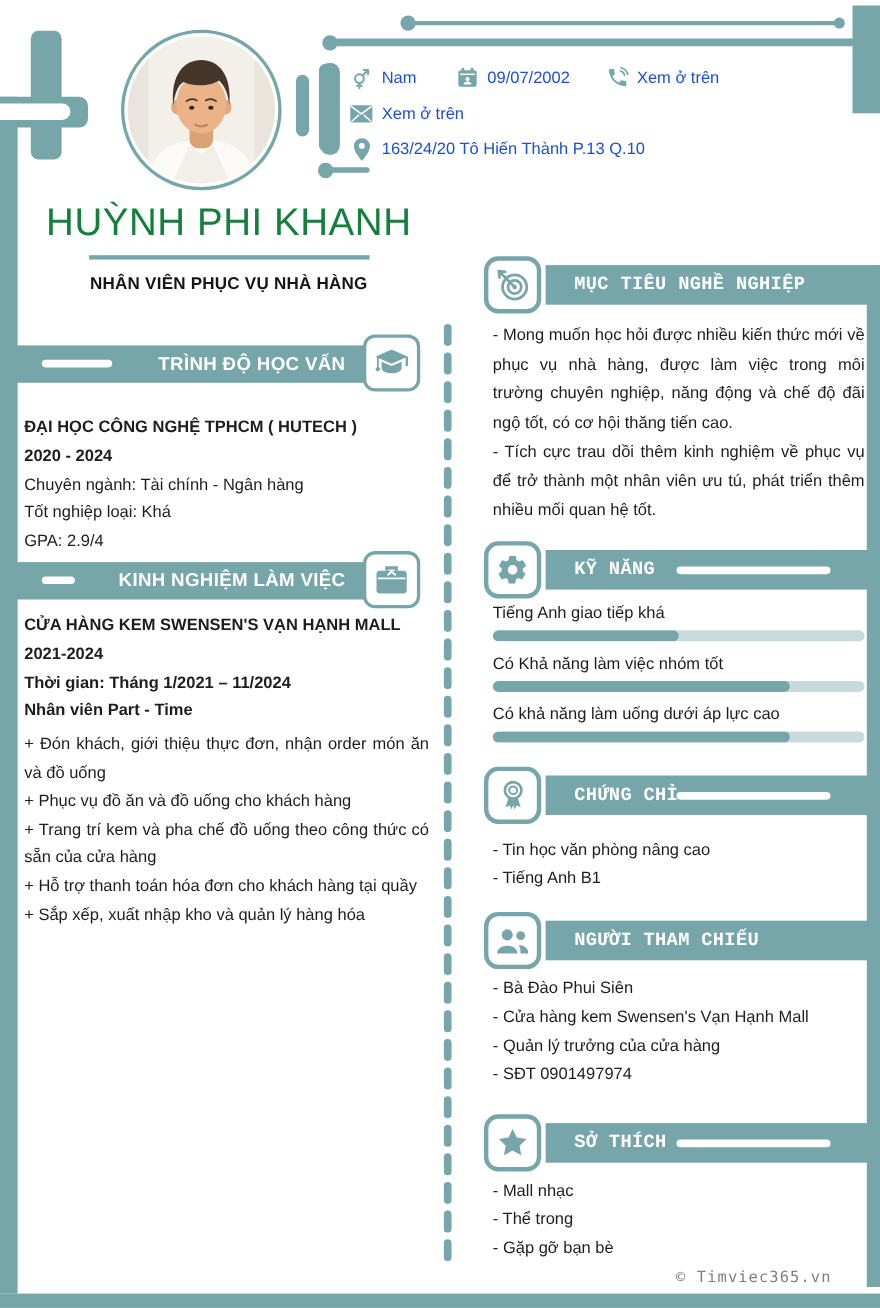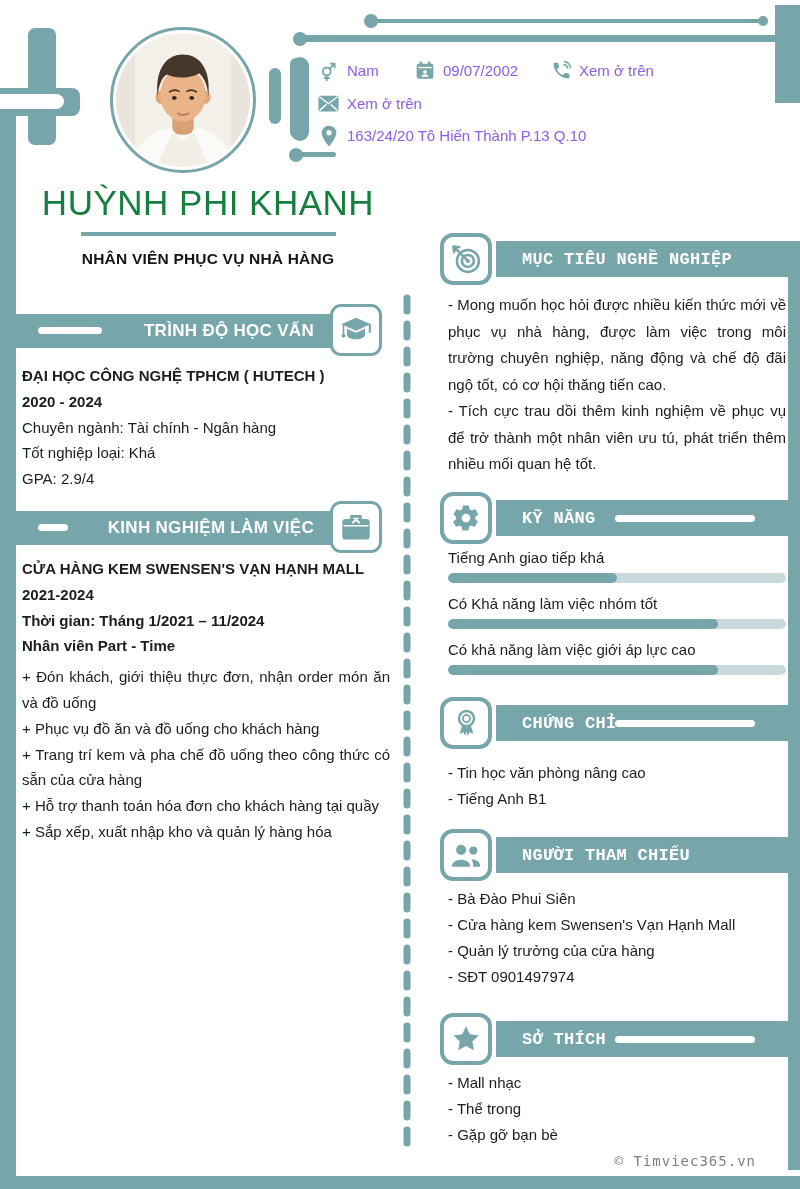--- a/index.html
+++ b/index.html
@@ -36,21 +36,21 @@
   .divider{position:absolute;left:402px;top:292px;}
   
   .photo-ring{
     position:absolute;left:110px;top:27px;width:146px;height:146px;border-radius:50%;
     border:3px solid var(--teal);background:#fff;display:flex;align-items:center;justify-content:center;
   }
   .photo-ring svg{border-radius:50%;}
   
   .contact-pill{position:absolute;left:291px;top:57px;width:18px;height:84px;border-radius:9px;}
   .c-icon{position:absolute;color:var(--teal);line-height:0;}
-  .c-text{position:absolute;font-size:15px;color:#8b5cf6;white-space:nowrap;}
+  .c-text{position:absolute;font-size:15px;color:#1d4ed8;white-space:nowrap;}
   
   .name-block{position:absolute;left:28px;top:183px;width:360px;text-align:center;}
   .name{font-size:35px;font-weight:normal;letter-spacing:.5px;color:#15803d;white-space:nowrap;}
   .name-underline{width:255px;height:4px;background:var(--teal);margin:9px auto 0;}
   .job-title{margin-top:14px;font-size:15.5px;font-weight:bold;color:#151515;letter-spacing:.2px;}
   
   .lsec-bar{position:absolute;left:0;width:356px;height:34px;background:var(--teal);padding-left:21px;}
   .lsec-dash{position:absolute;left:38px;top:13px;width:64px;height:7px;border-radius:4px;background:#fff;}
   .lsec-dash.short{width:30px;}
   .lsec-title{position:absolute;right:42px;top:7px;color:#fff;font-weight:bold;font-size:17px;letter-spacing:.3px;white-space:nowrap;}
@@ -190,21 +190,21 @@
     <span class="lsec-title">TRÌNH ĐỘ HỌC VẤN</span>
   </div>
   <div class="icon-box" style="left:330px;top:304px">
     <svg width="32" height="28" viewBox="0 0 26 22" fill="currentColor">
       <path d="M13 1 1 6.3 13 11.6l10.4-4.6v6.2h1.7V6.3z"></path>
       <path d="M5.6 10v4.8c0 2 3.3 3.7 7.4 3.7s7.4-1.7 7.4-3.7V10L13 13.3z"></path>
       <path d="M2.2 6.8v7.4a1.5 1.5 0 1 0 1.3 0V6.8z"></path>
     </svg>
   </div>
 
-  <div class="tblock" style="left:22px;top:363px;width:368px">
+  <div class="tblock" style="left:22px;top:376px;width:368px">
     <div class="b">ĐẠI HỌC CÔNG NGHỆ TPHCM ( HUTECH )</div>
     <div class="b">2020 - 2024</div>
     <div>Chuyên ngành: Tài chính - Ngân hàng</div>
     <div>Tốt nghiệp loại: Khá</div>
     <div>GPA: 2.9/4</div>
   </div>
 
   <div class="lsec-bar" style="top:511px">
     <span class="lsec-dash short"></span>
     <span class="lsec-title">KINH NGHIỆM LÀM VIỆC</span>
@@ -259,21 +259,21 @@
   </div>
   <div class="skills-wrap">
       <div class="skill-label">Tiếng Anh giao tiếp khá</div>
       <div class="skill-track">
         <div class="skill-fill" style="width: 50%;"></div>
       </div>
       <div class="skill-label">Có Khả năng làm việc nhóm tốt</div>
       <div class="skill-track">
         <div class="skill-fill" style="width: 80%;"></div>
       </div>
-      <div class="skill-label">Có khả năng làm việc giới áp lực cao</div>
+      <div class="skill-label">Có khả năng làm uống dưới áp lực cao</div>
       <div class="skill-track">
         <div class="skill-fill" style="width: 80%;"></div>
       </div>
     </div>
 
   <div class="icon-box rb" style="left:440px;top:697px">
     <svg width="29" height="31" viewBox="0 0 24 26" fill="none" stroke="currentColor">
       <circle cx="12" cy="8.8" r="6.3" stroke-width="2"></circle>
       <circle cx="12" cy="8.8" r="3" stroke-width="1.5"></circle>
       <path d="M8.6 14.2L6.2 21.6l3.2-1.2 1.5 3 2-6.4z" fill="currentColor" stroke="none"></path>

